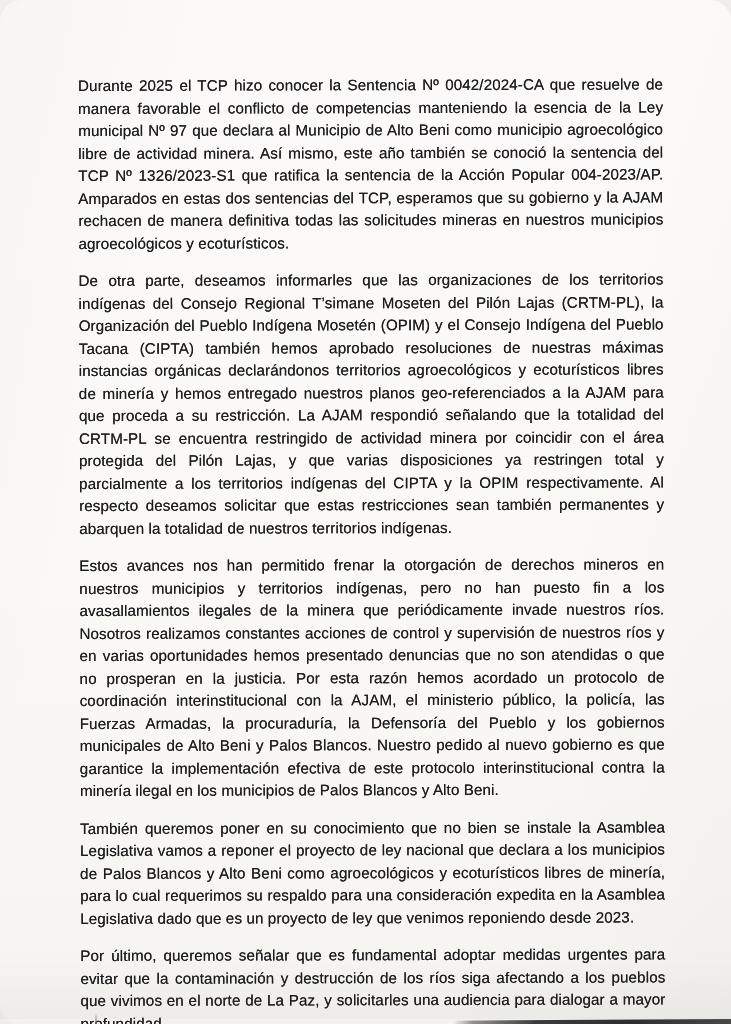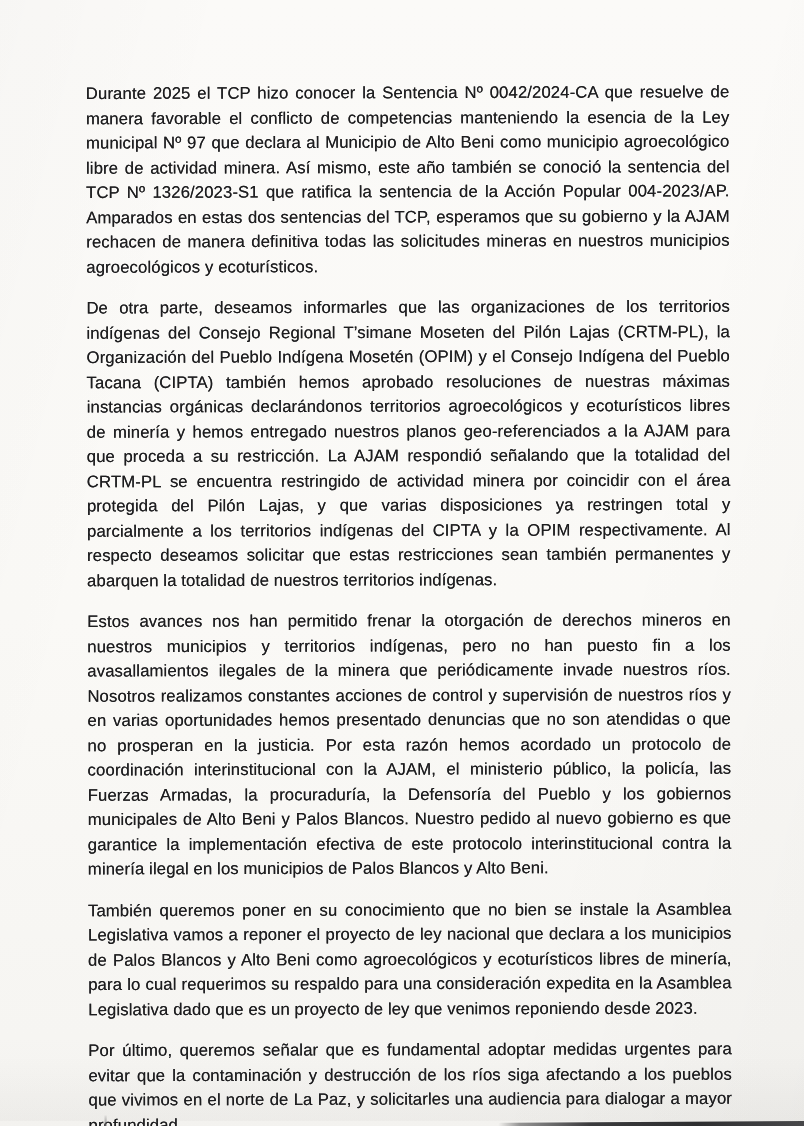--- a/index.html
+++ b/index.html
@@ -16,20 +16,21 @@
   }
   .scan-page {
     position: absolute;
     top: 0;
     left: 0;
     width: 731px;
     height: 1024px;
     background:
       linear-gradient(104deg, rgba(0,0,0,0.016) 0%, rgba(0,0,0,0) 22%, rgba(0,0,0,0) 70%, rgba(0,0,0,0.02) 100%),
       linear-gradient(180deg, #fbfaf8 0%, #faf9f6 55%, #f6f5f2 92%, #f3f2ef 100%);
+    border-radius: 21px;
   }
   .text-block {
     position: absolute;
     top: 75px;
     left: 78px;
     width: 585px;
     transform: rotate(-0.15deg);
     transform-origin: top left;
     color: #1d1d1f;
     font-size: 15.2px;

